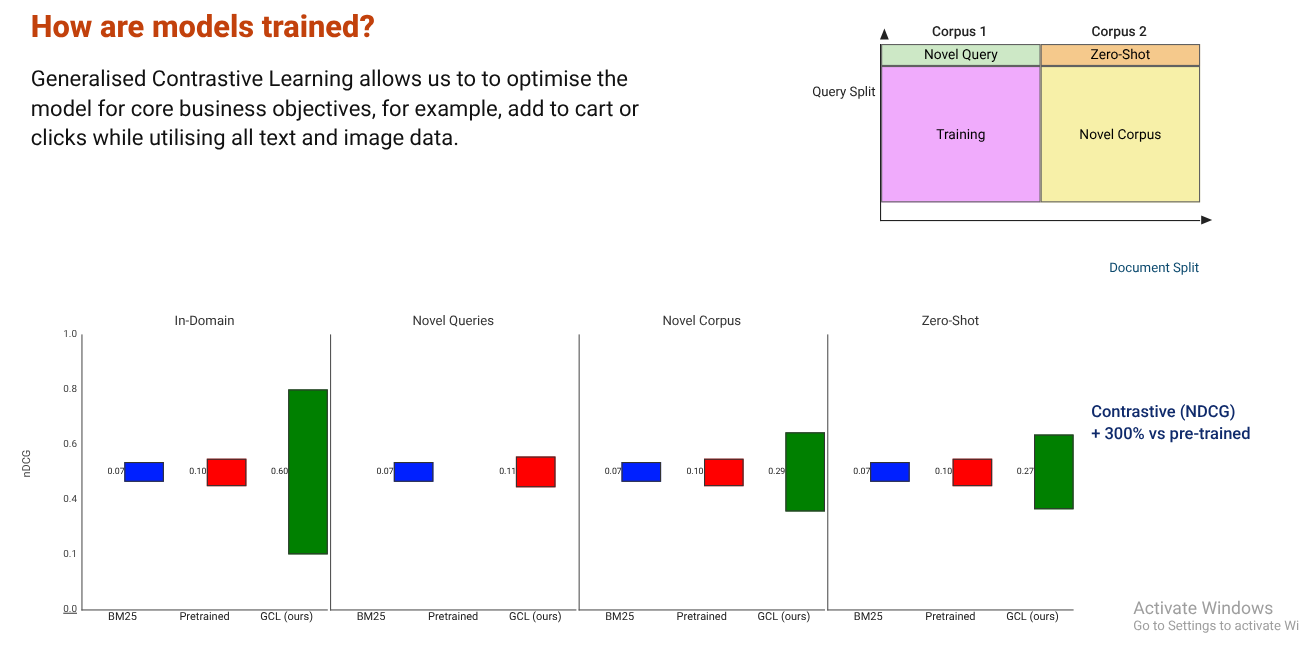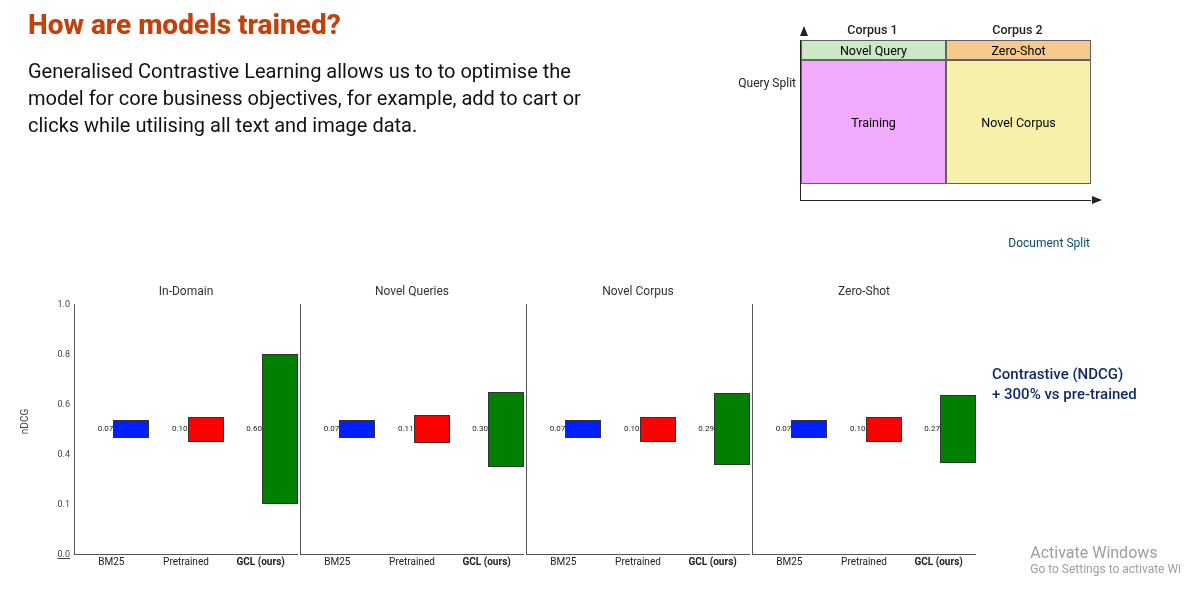--- a/index.html
+++ b/index.html
@@ -199,21 +199,21 @@
     top: 270px;
     display: flex;
     justify-content: space-around;
   }
   .xtick {
     width: 33.3%;
     text-align: center;
     font-size: 10px;
     color: #222;
   }
-  .xtick.bold { font-weight: 700; }
+  .xtick.bold { font-weight: 400; }
 
   
   .annot {
     position: absolute;
     left: 992px;
     top: 364px;
     width: 190px;
     font-size: 15px;
     line-height: 1.35;
     color: #0f2a6b;
@@ -303,24 +303,20 @@
       <div class="plot">
         <div class="bars">
           <div class="bar-slot">
             <div class="bar-value">0.07</div>
             <div class="bar" style="height: 17.5px; background: rgb(0, 32, 255);"></div>
           </div>
           <div class="bar-slot">
             <div class="bar-value">0.11</div>
             <div class="bar" style="height: 27.5px; background: rgb(255, 0, 0);"></div>
           </div>
-          <div class="bar-slot">
-            <div class="bar-value">0.30</div>
-            <div class="bar" style="height: 75px; background: rgb(0, 128, 0);"></div>
-          </div>
         </div>
       </div>
       <div class="xticks">
         <div class="xtick">BM25</div>
         <div class="xtick">Pretrained</div>
         <div class="xtick bold">GCL (ours)</div>
       </div>
     </div>
     <div class="panel">
       <div class="panel-title">Novel Corpus</div>

